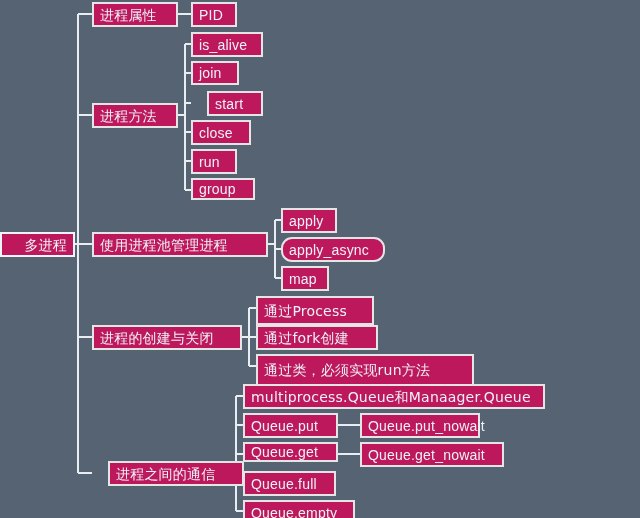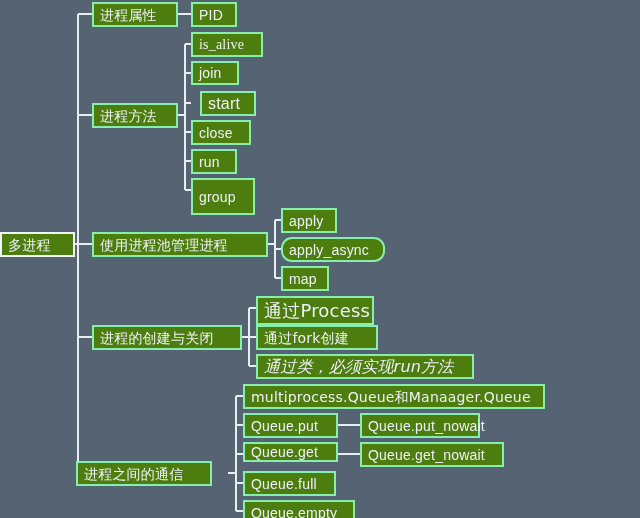--- a/index.html
+++ b/index.html
@@ -18,22 +18,22 @@
   svg.links {
     position: absolute;
     left: 0; top: 0;
     width: 640px;
     height: 518px;
     pointer-events: none;
   }
   .node {
     position: absolute;
     box-sizing: border-box;
-    border: 2px solid #86efac;
-    background: #4d7c0f;
+    border: 2px solid #e5e5e5;
+    background: #be185d;
     color: #eef2f6;
     display: flex;
     align-items: center;
     white-space: nowrap;
     padding: 8px 6px;
     letter-spacing: 0.2px;
   }
   .node.root {
     border-color: #f2f5f8;
   }
@@ -91,80 +91,80 @@
       <path d="M236,454 L243,454"></path>
       <path d="M236,483 L243,483"></path>
       <path d="M236,511 L243,511"></path>
 
       <path d="M338,425 L360,425"></path>
 
       <path d="M338,454 L360,454"></path>
     </g>
   </svg>
 
-  <div class="node root" style="left:0px; top:232px; width:75px; height:25px; font-size:14px;">
+  <div class="node root" style="left:0px; top:232px; width:75px; height:25px; font-size:14px;justify-content:flex-end;">
     <span class="lbl cjk">多进程</span>
   </div>
 
   <div class="node" style="left:92px; top:2px; width:86px; height:25px; font-size:14px;">
     <span class="lbl cjk">进程属性</span>
   </div>
   <div class="node" style="left:191px; top:2px; width:46px; height:25px; font-size:14px;">
     <span class="lbl">PID</span>
   </div>
 
   <div class="node" style="left:92px; top:103px; width:86px; height:25px; font-size:14px;">
     <span class="lbl cjk">进程方法</span>
   </div>
-  <div class="node" style="left:191px; top:32px; width:72px; height:25px; font-size:14px;font-family:Liberation Serif, serif;">
+  <div class="node" style="left:191px; top:32px; width:72px; height:25px; font-size:14px;">
     <span class="lbl">is_alive</span>
   </div>
   <div class="node" style="left:191px; top:61px; width:48px; height:24px; font-size:14px;">
     <span class="lbl">join</span>
   </div>
-  <div class="node" style="left:200px; top:91px; width:56px; height:25px; font-size:16px;">
+  <div class="node" style="left:207px; top:91px; width:56px; height:25px; font-size:14px;">
     <span class="lbl">start</span>
   </div>
   <div class="node" style="left:191px; top:120px; width:60px; height:25px; font-size:14px;">
     <span class="lbl">close</span>
   </div>
   <div class="node" style="left:191px; top:149px; width:46px; height:25px; font-size:14px;">
     <span class="lbl">run</span>
   </div>
-  <div class="node" style="left:191px; top:178px; width:64px; height:37px; font-size:14px;align-items:center;">
+  <div class="node" style="left:191px; top:178px; width:64px; height:22px; font-size:14px;align-items:center;">
     <span class="lbl">group</span>
   </div>
 
   <div class="node" style="left:92px; top:232px; width:176px; height:25px; font-size:14px;">
     <span class="lbl cjk">使用进程池管理进程</span>
   </div>
   <div class="node" style="left:281px; top:208px; width:56px; height:25px; font-size:14px;text-align:center;">
     <span class="lbl">apply</span>
   </div>
   <div class="node" style="left:281px; top:237px; width:104px; height:25px; font-size:14px;border-radius:11px;">
     <span class="lbl">apply_async</span>
   </div>
   <div class="node" style="left:281px; top:266px; width:48px; height:25px; font-size:14px;">
     <span class="lbl">map</span>
   </div>
 
   <div class="node" style="left:92px; top:325px; width:150px; height:25px; font-size:14px;">
     <span class="lbl cjk">进程的创建与关闭</span>
   </div>
-  <div class="node" style="left:256px; top:296px; width:118px; height:29px; font-size:18px;">
+  <div class="node" style="left:256px; top:296px; width:118px; height:29px; font-size:14px;">
     <span class="lbl cjk">通过Process</span>
   </div>
   <div class="node" style="left:256px; top:325px; width:122px; height:25px; font-size:14px;">
     <span class="lbl cjk">通过fork创建</span>
   </div>
-  <div class="node" style="left:256px; top:354px; width:218px; height:25px; font-size:16px;font-style:italic;">
+  <div class="node" style="left:256px; top:354px; width:218px; height:32px; font-size:14px;">
     <span class="lbl cjk">通过类，必须实现run方法</span>
   </div>
 
-  <div class="node" style="left:76px; top:461px; width:136px; height:25px; font-size:14px;">
+  <div class="node" style="left:108px; top:461px; width:136px; height:25px; font-size:14px;">
     <span class="lbl cjk">进程之间的通信</span>
   </div>
   <div class="node" style="left:243px; top:384px; width:302px; height:25px; font-size:14px;">
     <span class="lbl cjk">multiprocess.Queue和Manaager.Queue</span>
   </div>
   <div class="node" style="left:243px; top:413px; width:95px; height:25px; font-size:14px;">
     <span class="lbl">Queue.put</span>
   </div>
   <div class="node" style="left:360px; top:413px; width:120px; height:25px; font-size:14px;">
     <span class="lbl">Queue.put_nowait</span>

